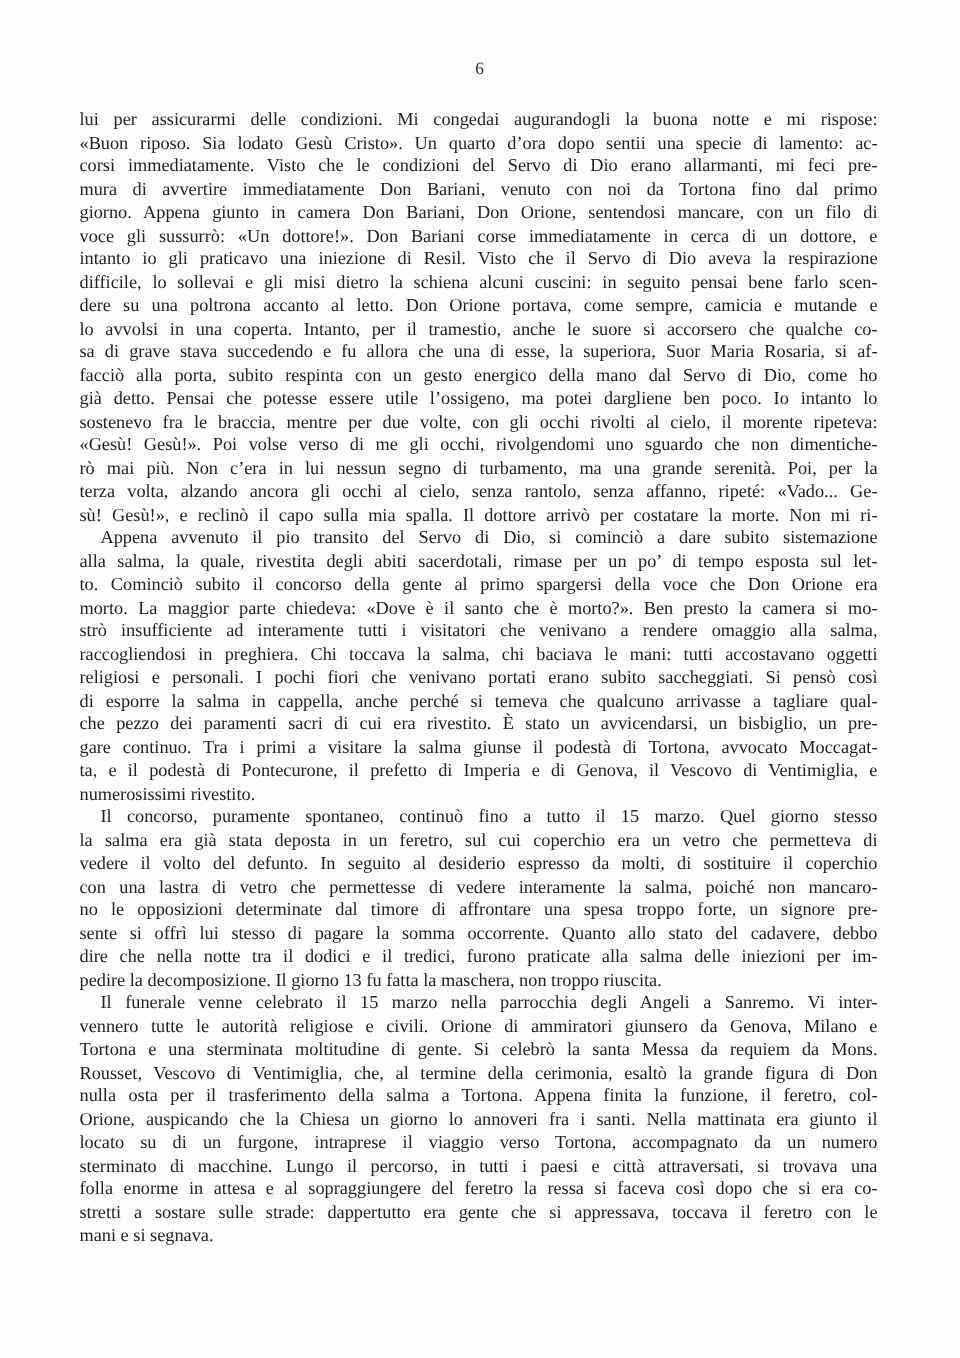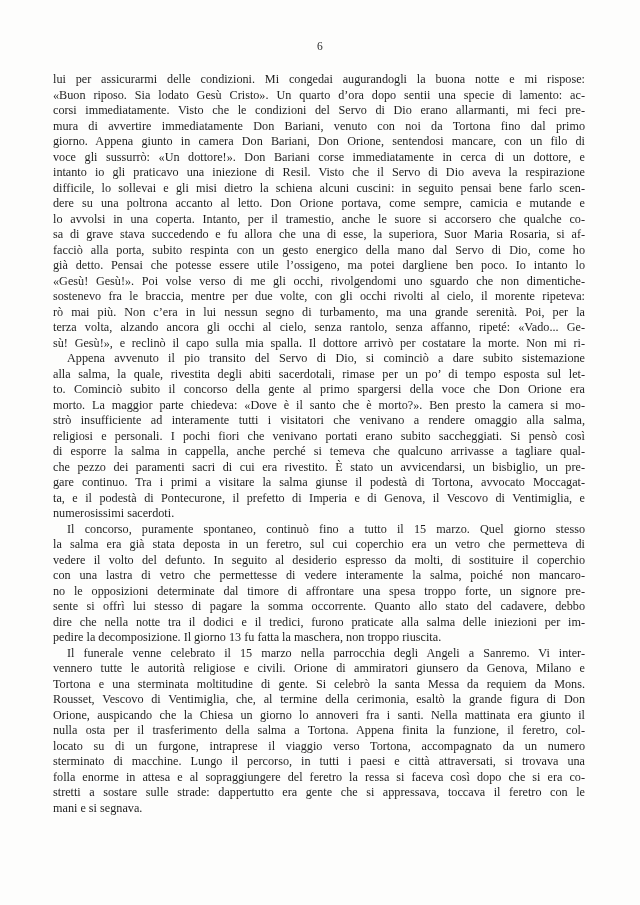--- a/index.html
+++ b/index.html
@@ -73,56 +73,57 @@
         <div class="line">mura di avvertire immediatamente Don Bariani, venuto con noi da Tortona fino dal primo</div>
         <div class="line">giorno. Appena giunto in camera Don Bariani, Don Orione, sentendosi mancare, con un filo di</div>
         <div class="line">voce gli sussurrò: «Un dottore!». Don Bariani corse immediatamente in cerca di un dottore, e</div>
         <div class="line">intanto io gli praticavo una iniezione di Resil. Visto che il Servo di Dio aveva la respirazione</div>
         <div class="line">difficile, lo sollevai e gli misi dietro la schiena alcuni cuscini: in seguito pensai bene farlo scen-</div>
         <div class="line">dere su una poltrona accanto al letto. Don Orione portava, come sempre, camicia e mutande e</div>
         <div class="line">lo avvolsi in una coperta. Intanto, per il tramestio, anche le suore si accorsero che qualche co-</div>
         <div class="line">sa di grave stava succedendo e fu allora che una di esse, la superiora, Suor Maria Rosaria, si af-</div>
         <div class="line">facciò alla porta, subito respinta con un gesto energico della mano dal Servo di Dio, come ho</div>
         <div class="line">già detto. Pensai che potesse essere utile l’ossigeno, ma potei dargliene ben poco. Io intanto lo</div>
+        <div class="line">sostenevo fra le braccia, mentre per due volte, con gli occhi rivolti al cielo, il morente ripeteva:</div>
         <div class="line">«Gesù! Gesù!». Poi volse verso di me gli occhi, rivolgendomi uno sguardo che non dimentiche-</div>
-        <div class="line">sostenevo fra le braccia, mentre per due volte, con gli occhi rivolti al cielo, il morente ripeteva:</div>
         <div class="line">rò mai più. Non c’era in lui nessun segno di turbamento, ma una grande serenità. Poi, per la</div>
         <div class="line">terza volta, alzando ancora gli occhi al cielo, senza rantolo, senza affanno, ripeté: «Vado... Ge-</div>
         <div class="line">sù! Gesù!», e reclinò il capo sulla mia spalla. Il dottore arrivò per costatare la morte. Non mi ri-</div>
       </div>
       <div class="para">
         <div class="line indent">Appena avvenuto il pio transito del Servo di Dio, si cominciò a dare subito sistemazione</div>
         <div class="line">alla salma, la quale, rivestita degli abiti sacerdotali, rimase per un po’ di tempo esposta sul let-</div>
         <div class="line">to. Cominciò subito il concorso della gente al primo spargersi della voce che Don Orione era</div>
         <div class="line">morto. La maggior parte chiedeva: «Dove è il santo che è morto?». Ben presto la camera si mo-</div>
         <div class="line">strò insufficiente ad interamente tutti i visitatori che venivano a rendere omaggio alla salma,</div>
+        <div class="line">raccogliendosi in preghiera. Chi toccava la salma, chi baciava le mani: tutti accostavano oggetti</div>
         <div class="line">religiosi e personali. I pochi fiori che venivano portati erano subito saccheggiati. Si pensò così</div>
         <div class="line">di esporre la salma in cappella, anche perché si temeva che qualcuno arrivasse a tagliare qual-</div>
         <div class="line">che pezzo dei paramenti sacri di cui era rivestito. È stato un avvicendarsi, un bisbiglio, un pre-</div>
         <div class="line">gare continuo. Tra i primi a visitare la salma giunse il podestà di Tortona, avvocato Moccagat-</div>
         <div class="line">ta, e il podestà di Pontecurone, il prefetto di Imperia e di Genova, il Vescovo di Ventimiglia, e</div>
-        <div class="line last">numerosissimi sacerdoti.</div>
+        <div class="line last">numerosissimi rivestito.</div>
       </div>
       <div class="para">
         <div class="line indent">Il concorso, puramente spontaneo, continuò fino a tutto il 15 marzo. Quel giorno stesso</div>
         <div class="line">la salma era già stata deposta in un feretro, sul cui coperchio era un vetro che permetteva di</div>
         <div class="line">vedere il volto del defunto. In seguito al desiderio espresso da molti, di sostituire il coperchio</div>
         <div class="line">con una lastra di vetro che permettesse di vedere interamente la salma, poiché non mancaro-</div>
         <div class="line">no le opposizioni determinate dal timore di affrontare una spesa troppo forte, un signore pre-</div>
         <div class="line">sente si offrì lui stesso di pagare la somma occorrente. Quanto allo stato del cadavere, debbo</div>
         <div class="line">dire che nella notte tra il dodici e il tredici, furono praticate alla salma delle iniezioni per im-</div>
         <div class="line last">pedire la decomposizione. Il giorno 13 fu fatta la maschera, non troppo riuscita.</div>
       </div>
       <div class="para">
         <div class="line indent">Il funerale venne celebrato il 15 marzo nella parrocchia degli Angeli a Sanremo. Vi inter-</div>
         <div class="line">vennero tutte le autorità religiose e civili. Orione di ammiratori giunsero da Genova, Milano e</div>
         <div class="line">Tortona e una sterminata moltitudine di gente. Si celebrò la santa Messa da requiem da Mons.</div>
         <div class="line">Rousset, Vescovo di Ventimiglia, che, al termine della cerimonia, esaltò la grande figura di Don</div>
+        <div class="line">nulla osta per il trasferimento della salma a Tortona. Appena finita la funzione, il feretro, col-</div>
         <div class="line">Orione, auspicando che la Chiesa un giorno lo annoveri fra i santi. Nella mattinata era giunto il</div>
-        <div class="line">nulla osta per il trasferimento della salma a Tortona. Appena finita la funzione, il feretro, col-</div>
         <div class="line">locato su di un furgone, intraprese il viaggio verso Tortona, accompagnato da un numero</div>
         <div class="line">sterminato di macchine. Lungo il percorso, in tutti i paesi e città attraversati, si trovava una</div>
         <div class="line">folla enorme in attesa e al sopraggiungere del feretro la ressa si faceva così dopo che si era co-</div>
         <div class="line">stretti a sostare sulle strade: dappertutto era gente che si appressava, toccava il feretro con le</div>
         <div class="line last">mani e si segnava.</div>
       </div>
     </div>
 </div>
 
 </body></html>

